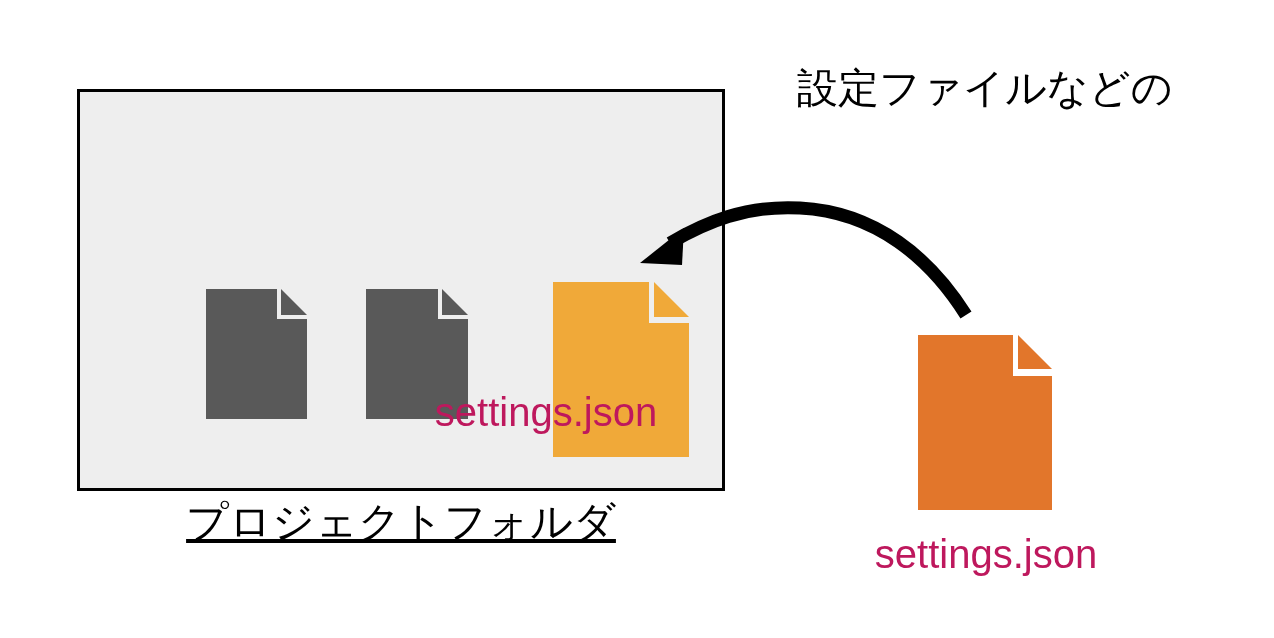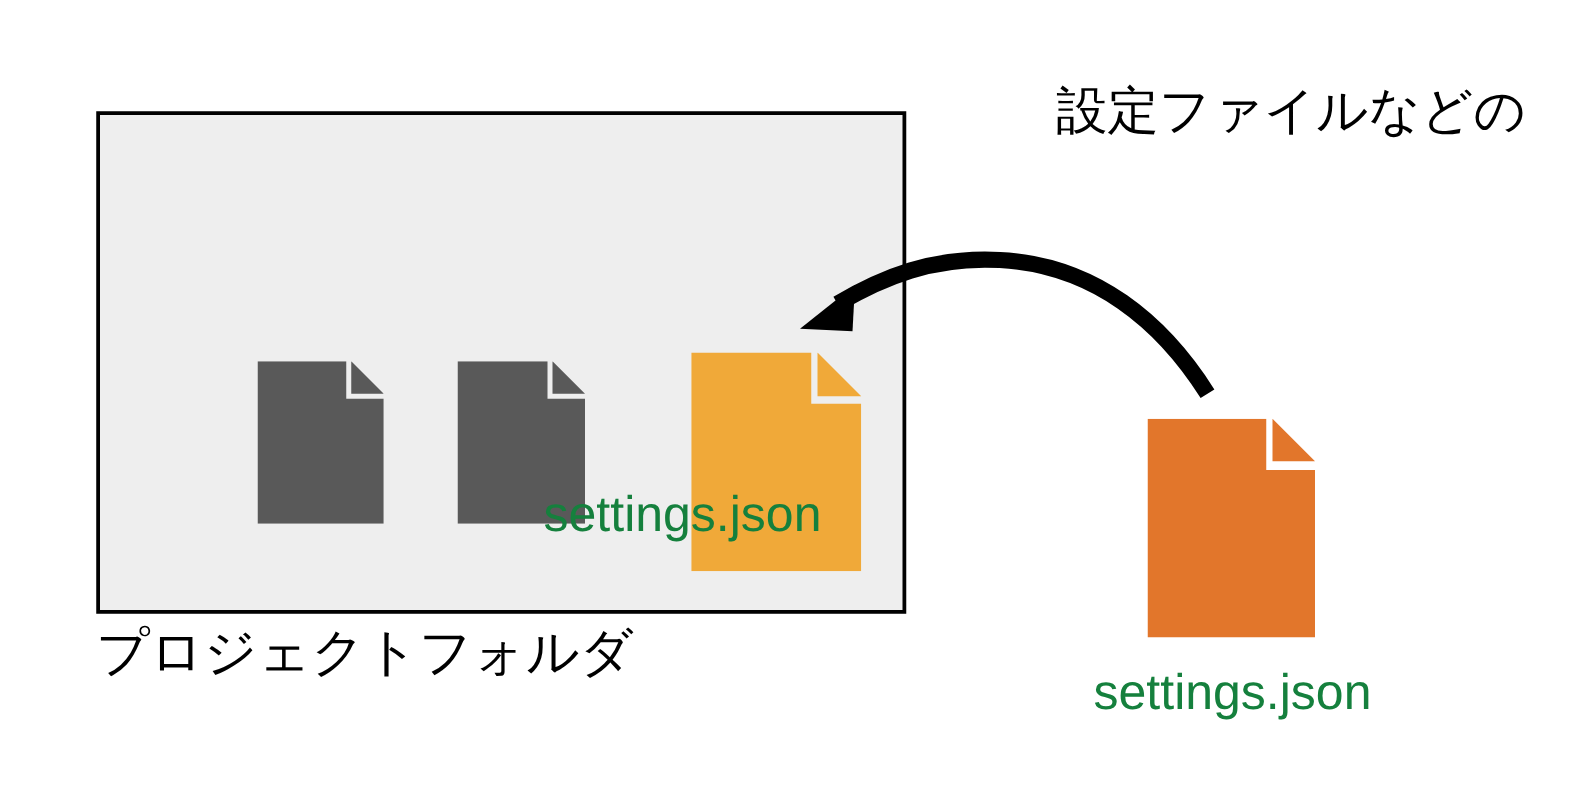--- a/index.html
+++ b/index.html
@@ -28,25 +28,27 @@
     background: #eeeeee;
     border: 3px solid #000000;
     box-sizing: border-box;
   }
 
   .folder-caption {
     position: absolute;
     left: 77px;
     top: 497px;
     width: 648px;
+    text-align: center;
     font-size: 42px;
     line-height: 50px;
     color: #000000;
     letter-spacing: 0px;
     white-space: nowrap;
+    text-decoration: underline;
   }
 
   
   .file-icon {
     position: absolute;
   }
   .file-icon svg {
     display: block;
     width: 100%;
     height: 100%;
@@ -55,21 +57,21 @@
   .file-gray-1 { left: 126px; top: 197px; width: 101px; height: 130px; }
   .file-gray-2 { left: 286px; top: 197px; width: 102px; height: 130px; }
   .file-orange-inner { left: 473px; top: 190px; width: 136px; height: 175px; }
   .file-orange-outer { left: 918px; top: 335px; width: 134px; height: 175px; }
 
   
   .file-label {
     position: absolute;
     font-size: 40px;
     line-height: 46px;
-    color: #15803d;
+    color: #be185d;
     white-space: nowrap;
     text-align: center;
   }
   .label-inner {
     left: 393px;
     top: 386px;
     width: 300px;
   }
   .label-outer {
     left: 836px;
@@ -81,21 +83,21 @@
   .annotation {
     position: absolute;
     left: 797px;
     top: 58px;
     width: 440px;
     font-size: 41px;
     line-height: 60px;
     color: #000000;
     white-space: nowrap;
   }
-  .annotation .ann-line { display: block; margin-left: 48px; }
+  .annotation .ann-line { display: block; }
 
   
   .arrow-layer {
     position: absolute;
     left: 0;
     top: 0;
     width: 1274px;
     height: 638px;
     pointer-events: none;
   }

